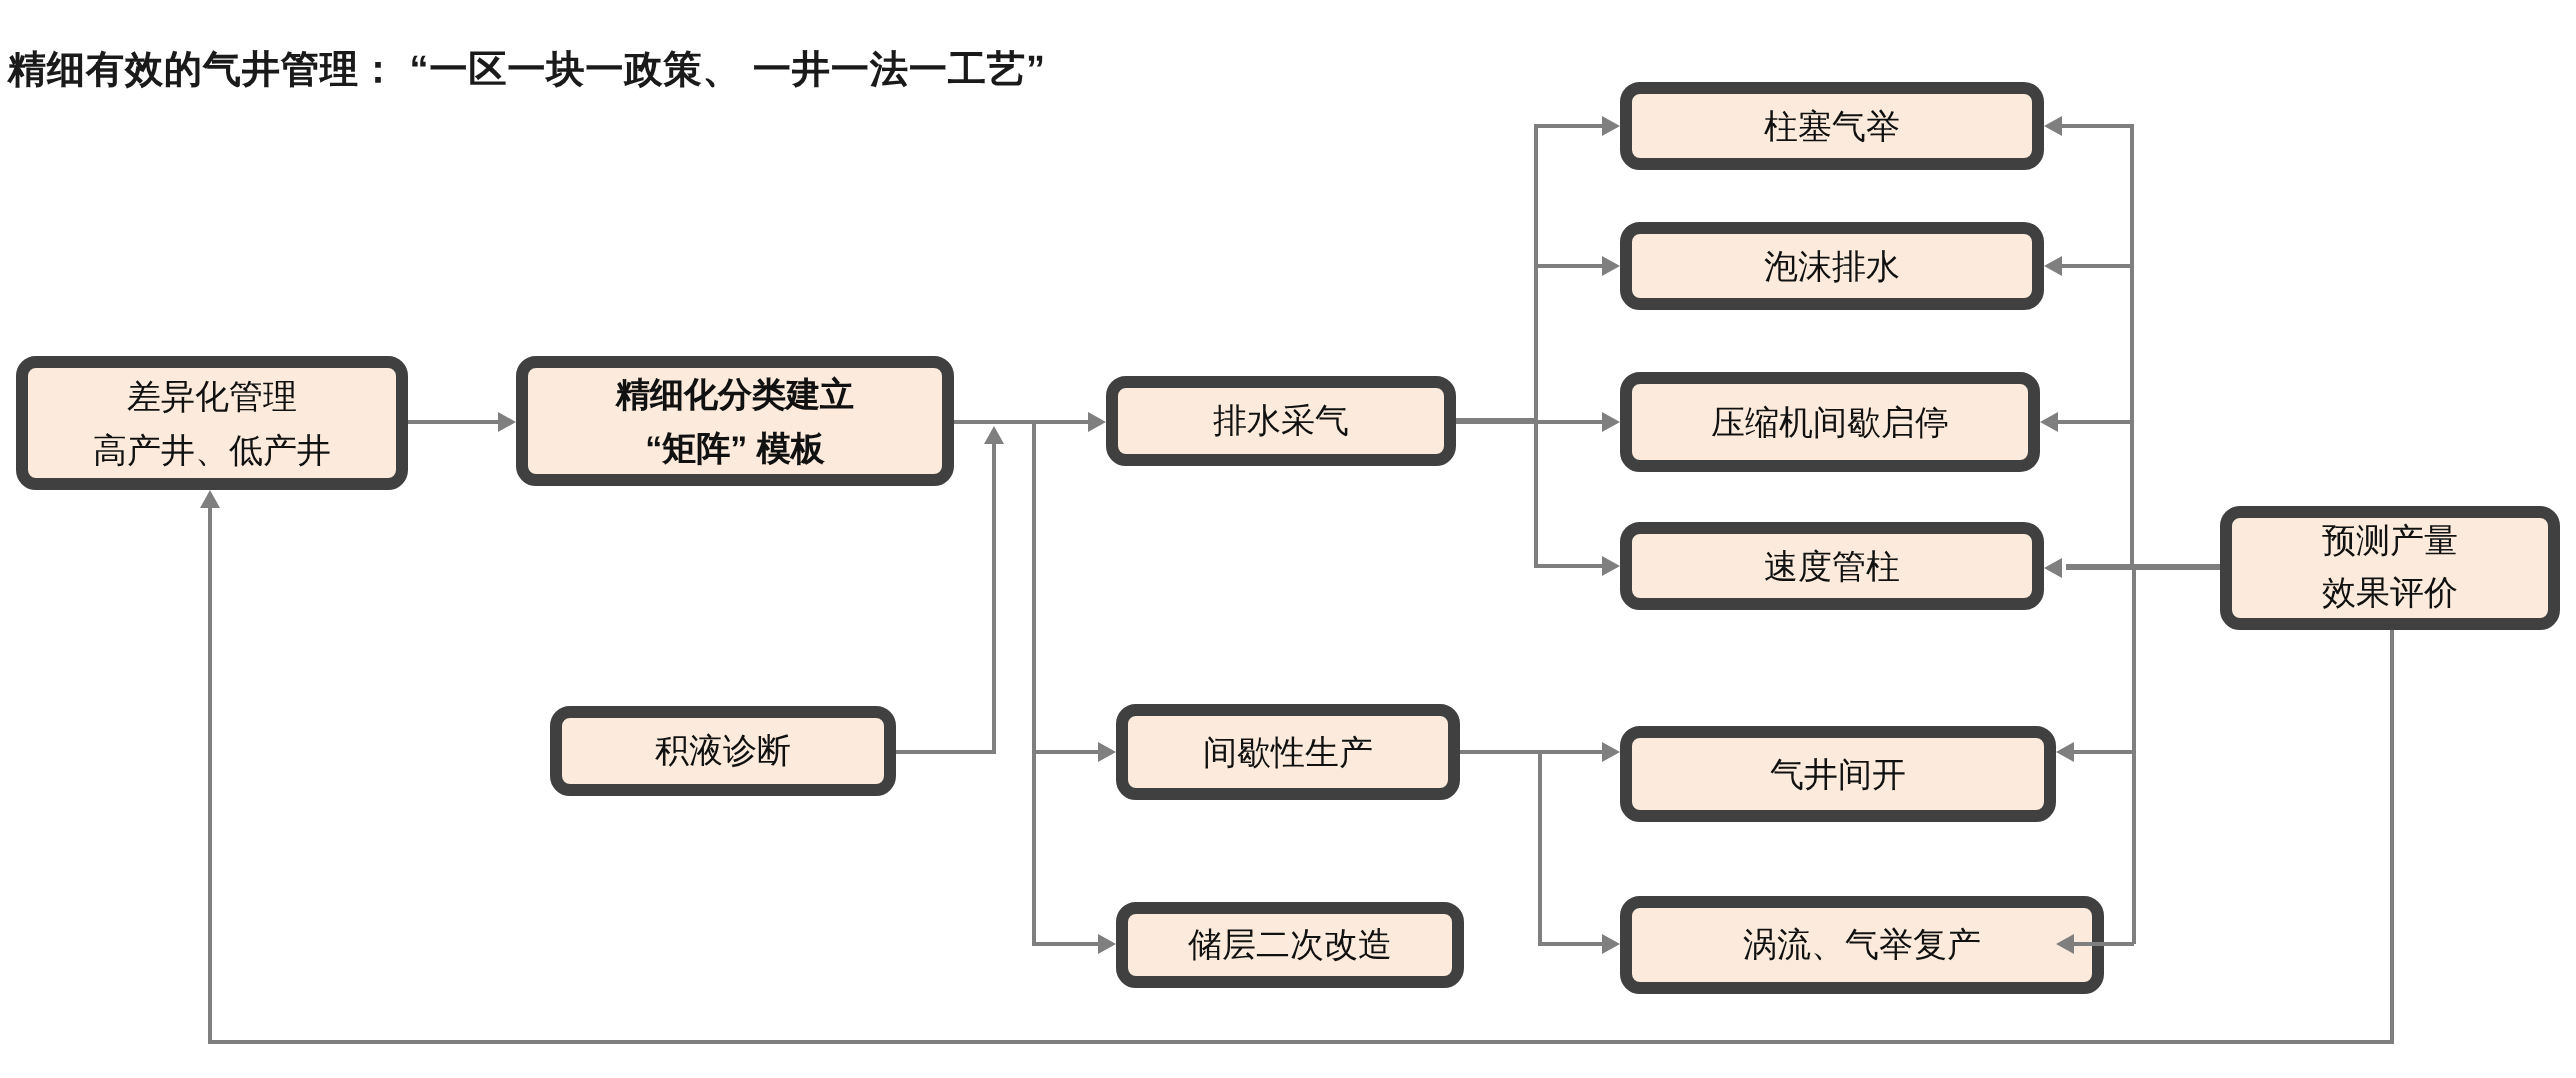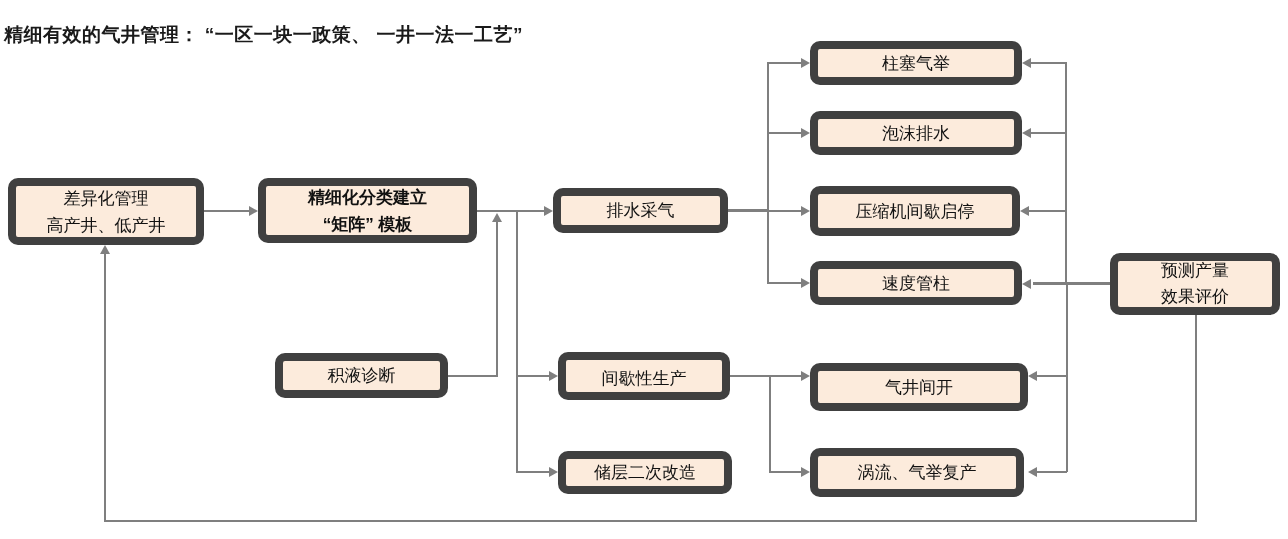--- a/index.html
+++ b/index.html
@@ -5,38 +5,38 @@
   html,body{margin:0;padding:0;background:#ffffff;}
   #canvas{
     position:relative;width:1288px;height:539px;background:#ffffff;overflow:hidden;
     font-family:"Liberation Sans","DejaVu Sans",sans-serif;color:#1a1a1a;
   }
   .title{
     position:absolute;left:4px;top:22px;font-size:19px;font-weight:bold;
     letter-spacing:0.5px;white-space:nowrap;color:#1a1a1a;
   }
   .box{
-    position:absolute;background:#FCEBDC;border:8px solid #404040;border-radius:10px;
+    position:absolute;background:#FCEBDC;border:6px solid #404040;border-radius:10px;
     display:flex;flex-direction:column;align-items:center;justify-content:center;
     font-size:17px;line-height:27px;text-align:center;box-sizing:border-box;color:#111;
   }
   
   .b-differential{left:8px;   top:178px; width:196px; height:67px;}
   .b-matrix      {left:258px; top:178px; width:219px; height:65px;font-weight:bold;}
   .b-drainage    {left:553px; top:188px; width:175px; height:45px;}
   .b-plunger     {left:810px; top:41px;  width:212px; height:44px;}
   .b-foam        {left:810px; top:111px; width:212px; height:44px;}
   .b-compressor  {left:810px; top:186px; width:210px; height:50px;}
   .b-velocity    {left:810px; top:261px; width:212px; height:44px;}
   .b-predict     {left:1110px;top:253px; width:170px; height:62px;font-size:17px;line-height:26px;}
   .b-liquid      {left:275px; top:353px; width:173px; height:45px;}
-  .b-intermittent{left:558px; top:352px; width:172px; height:48px;justify-content:flex-end;}
+  .b-intermittent{left:558px; top:352px; width:172px; height:48px;}
   .b-wellopen    {left:810px; top:352px; width:218px; height:48px;margin-top:11px;}
   .b-reservoir   {left:558px; top:451px; width:174px; height:43px;}
-  .b-vortex      {left:810px; top:448px; width:214px; height:49px;}
+  .b-vortex      {left:810px; top:448px; width:242px; height:49px;}
   
   .ln{position:absolute;background:#7f7f7f;}
   .hl{height:2px;} .vl{width:2px;} .thick{height:3px;}
   
   .ar{position:absolute;width:0;height:0;}
   .ar.r{border-top:5px solid transparent;border-bottom:5px solid transparent;border-left:9px solid #7f7f7f;}
   .ar.l{border-top:5px solid transparent;border-bottom:5px solid transparent;border-right:9px solid #7f7f7f;}
   .ar.u{border-left:5px solid transparent;border-right:5px solid transparent;border-bottom:9px solid #7f7f7f;}
 </style>
 </head>

